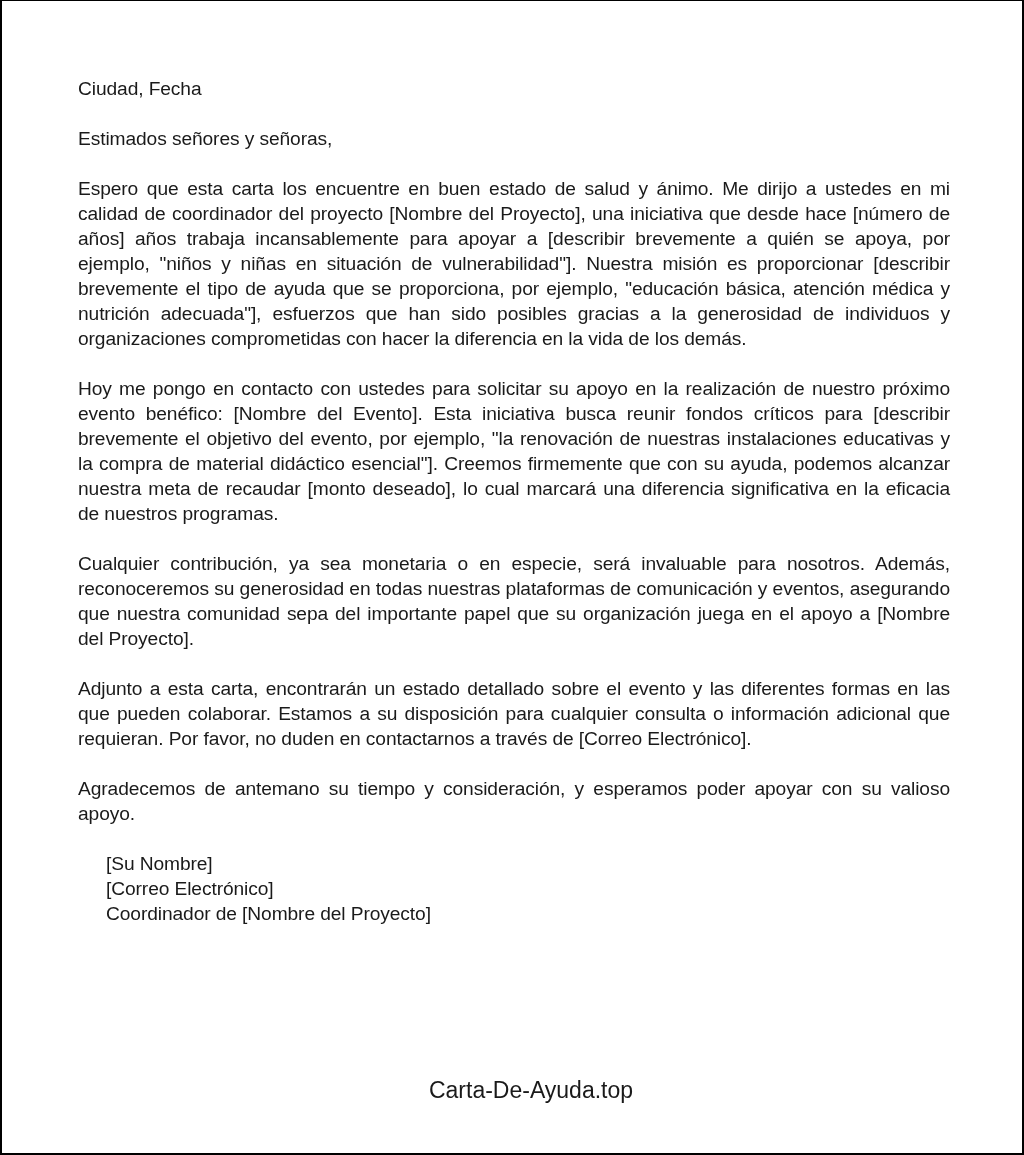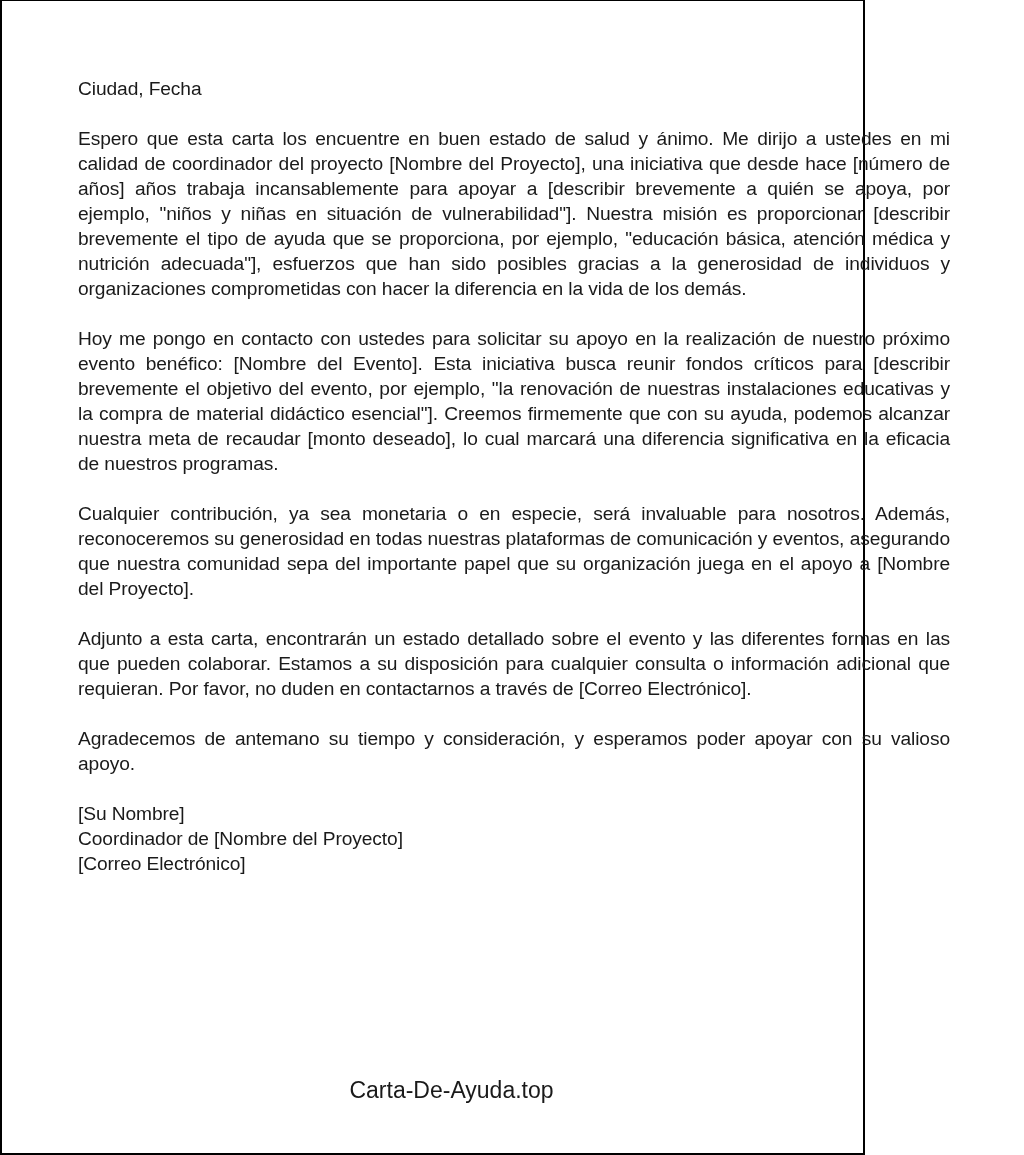--- a/index.html
+++ b/index.html
@@ -1,59 +1,60 @@
 <!DOCTYPE html>
 <html><head>
 <meta charset="utf-8">
 <style>
   html, body { margin: 0; padding: 0; background: #ffffff; }
   body { width: 1024px; height: 1155px; }
   .page {
     position: relative;
     box-sizing: border-box;
-    width: 865px; height: 1155px;
+    width: 1024px; height: 1155px;
     border: 1px solid #000;
     border-left-width: 2px;
     border-bottom-width: 2px;
     border-right-width: 2px;
     background: #fff;
     color: #1a1a1a;
     font-family: "Liberation Sans", sans-serif;
   }
   .letter {
     position: absolute;
     left: 76px; top: 75px;
     width: 872px;
     font-size: 19.2px;
     line-height: 25px;
     letter-spacing: -0.1px;
   }
   .letter p { margin: 0 0 25px 0; text-align: justify; }
   .letter p.single { text-align: left; }
-  .sig div { line-height: 25px; }
+  .sig div { line-height: 25px; margin-left: 28px; }
   .footer {
     position: absolute;
     left: 16px; right: 0; top: 1076px;
     text-align: center;
     font-size: 23px;
     color: #1a1a1a;
     padding-left: 22px;
   }
 </style>
 </head>
 <body>
 
 <div class="page">
   <div class="letter">
     <p class="single">Ciudad, Fecha</p>
+    <p class="single">Estimados señores y señoras,</p>
     <p>Espero que esta carta los encuentre en buen estado de salud y ánimo. Me dirijo a ustedes en mi calidad de coordinador del proyecto [Nombre del Proyecto], una iniciativa que desde hace [número de años] años trabaja incansablemente para apoyar a [describir brevemente a quién se apoya, por ejemplo, "niños y niñas en situación de vulnerabilidad"]. Nuestra misión es proporcionar [describir brevemente el tipo de ayuda que se proporciona, por ejemplo, "educación básica, atención médica y nutrición adecuada"], esfuerzos que han sido posibles gracias a la generosidad de individuos y organizaciones comprometidas con hacer la diferencia en la vida de los demás.</p>
     <p>Hoy me pongo en contacto con ustedes para solicitar su apoyo en la realización de nuestro próximo evento benéfico: [Nombre del Evento]. Esta iniciativa busca reunir fondos críticos para [describir brevemente el objetivo del evento, por ejemplo, "la renovación de nuestras instalaciones educativas y la compra de material didáctico esencial"]. Creemos firmemente que con su ayuda, podemos alcanzar nuestra meta de recaudar [monto deseado], lo cual marcará una diferencia significativa en la eficacia de nuestros programas.</p>
     <p>Cualquier contribución, ya sea monetaria o en especie, será invaluable para nosotros. Además, reconoceremos su generosidad en todas nuestras plataformas de comunicación y eventos, asegurando que nuestra comunidad sepa del importante papel que su organización juega en el apoyo a [Nombre del Proyecto].</p>
     <p>Adjunto a esta carta, encontrarán un estado detallado sobre el evento y las diferentes formas en las que pueden colaborar. Estamos a su disposición para cualquier consulta o información adicional que requieran. Por favor, no duden en contactarnos a través de [Correo Electrónico].</p>
     <p>Agradecemos de antemano su tiempo y consideración, y esperamos poder apoyar con su valioso apoyo.</p>
     <div class="sig">
       <div>[Su Nombre]</div>
+      <div>[Correo Electrónico]</div>
       <div>Coordinador de [Nombre del Proyecto]</div>
-      <div>[Correo Electrónico]</div>
     </div>
   </div>
   <div class="footer">Carta-De-Ayuda.top</div>
 </div>
 
 </body></html>

